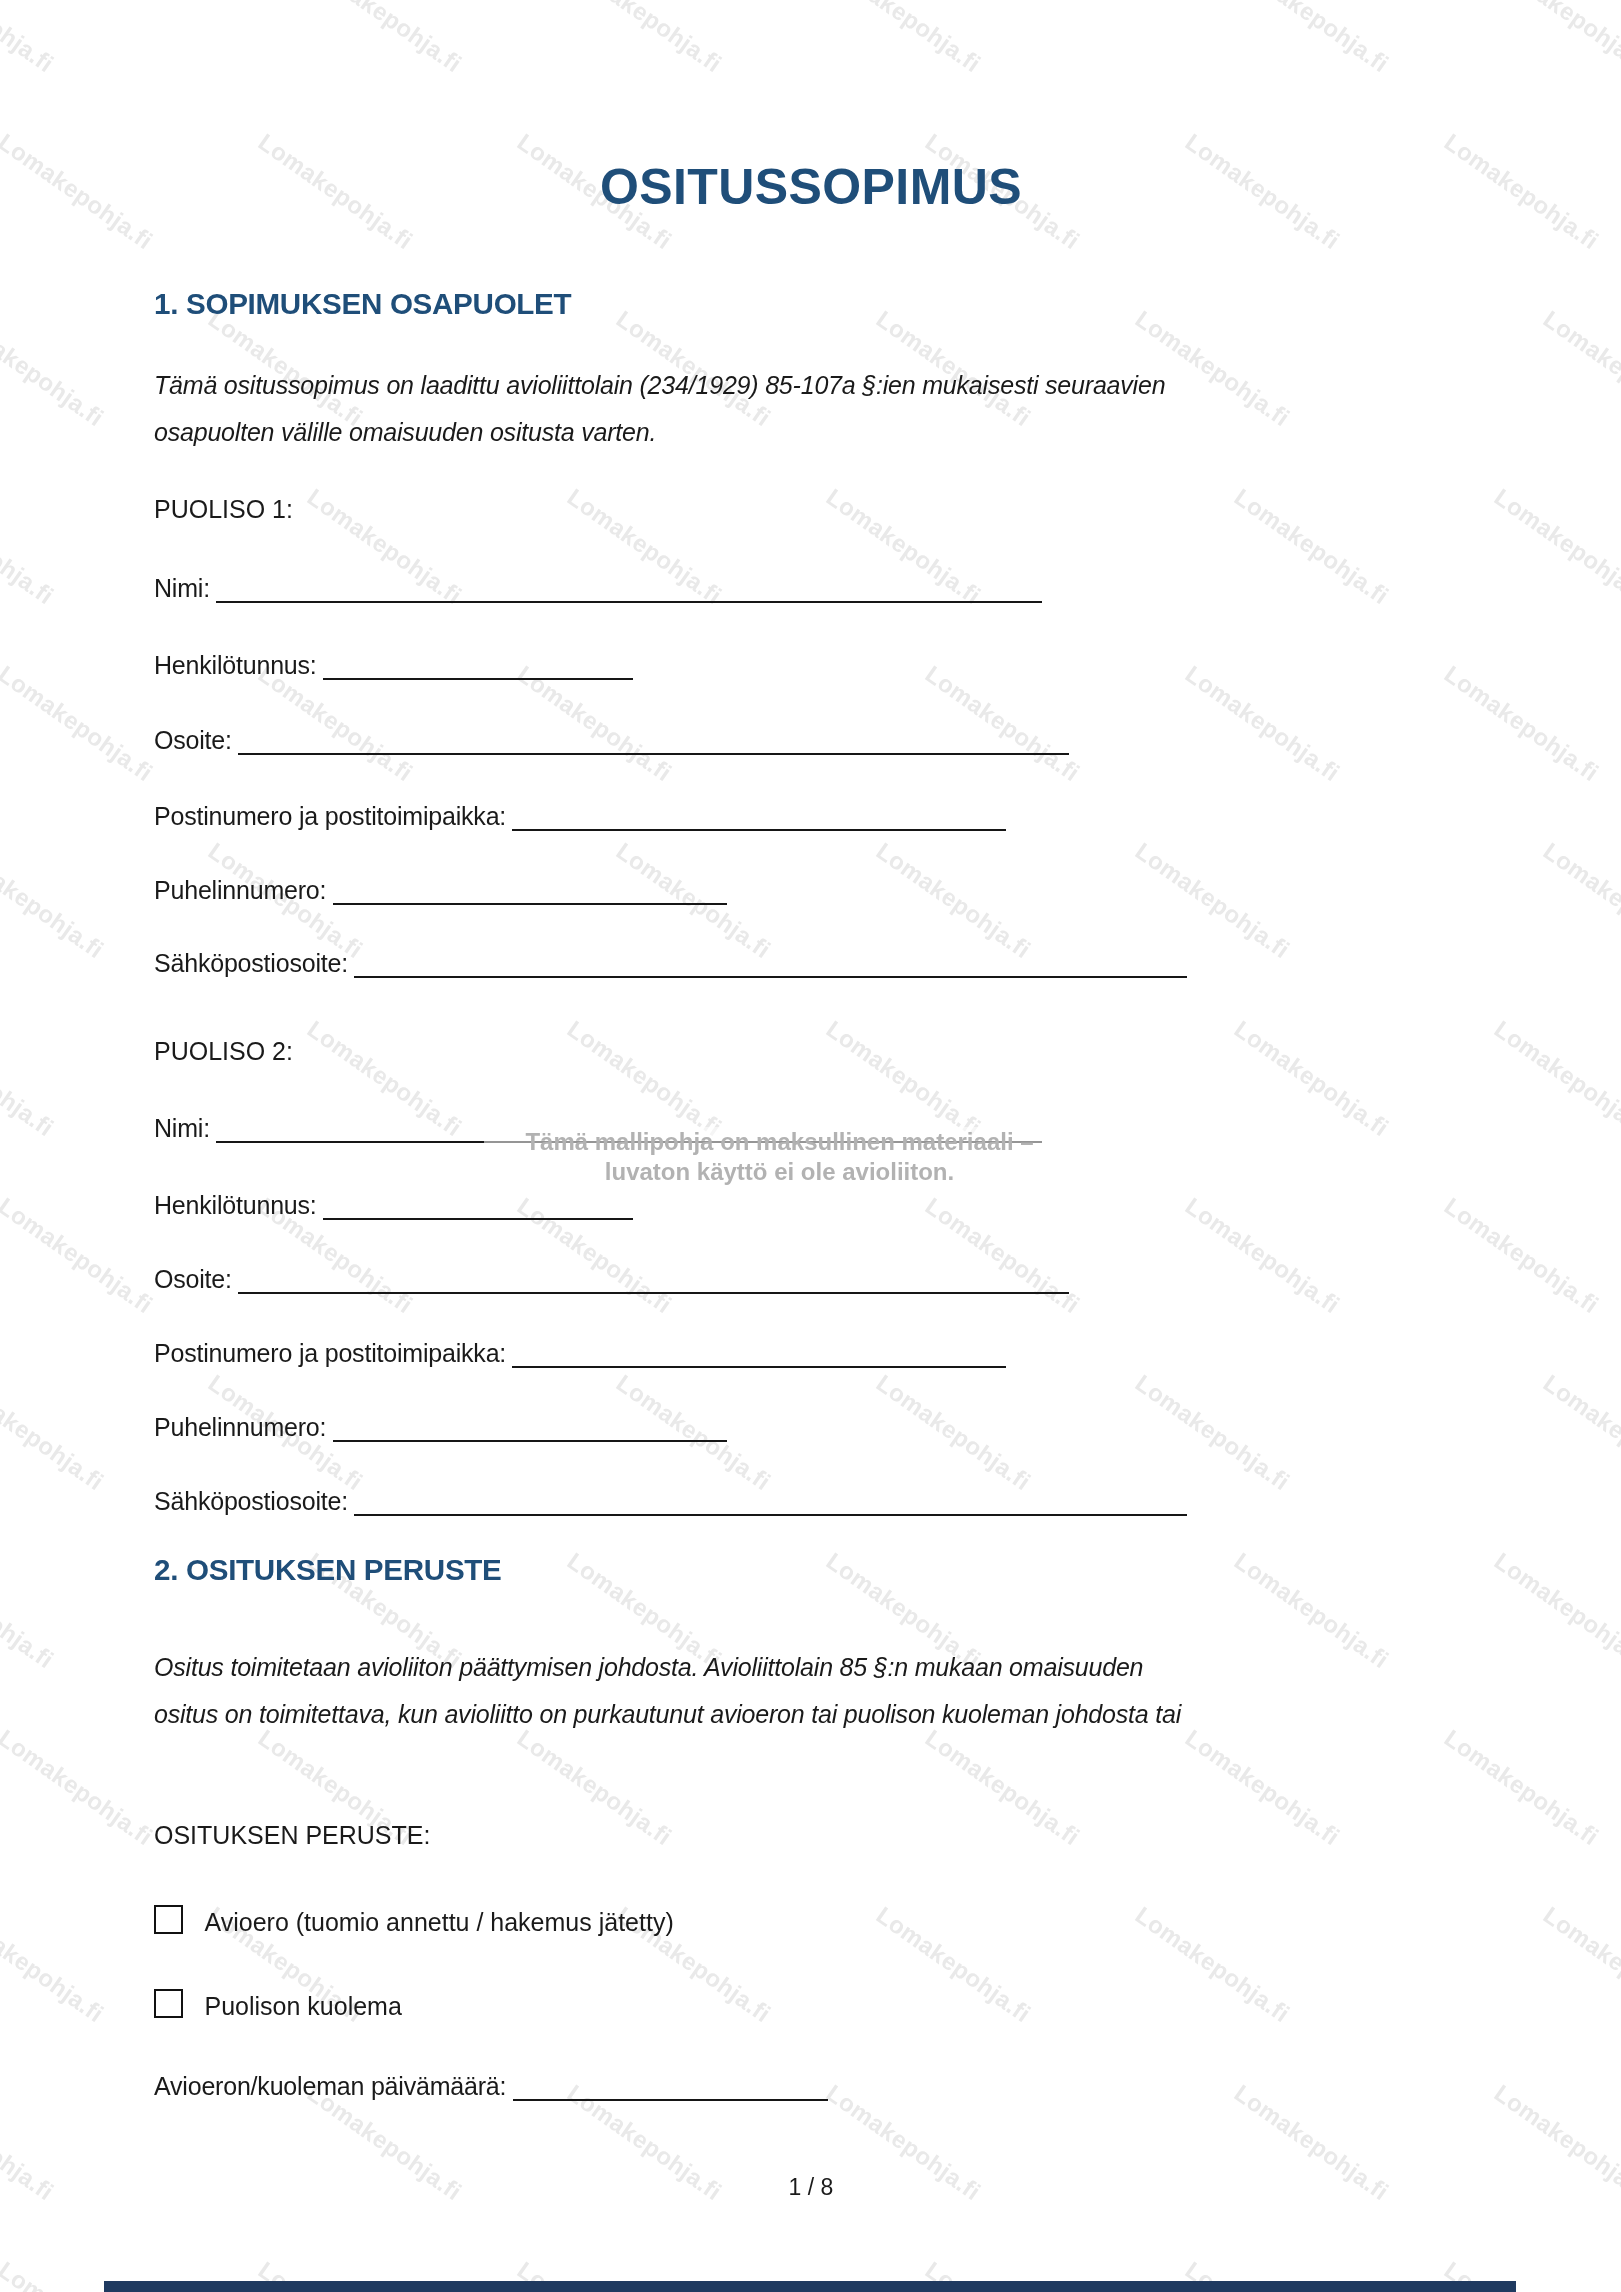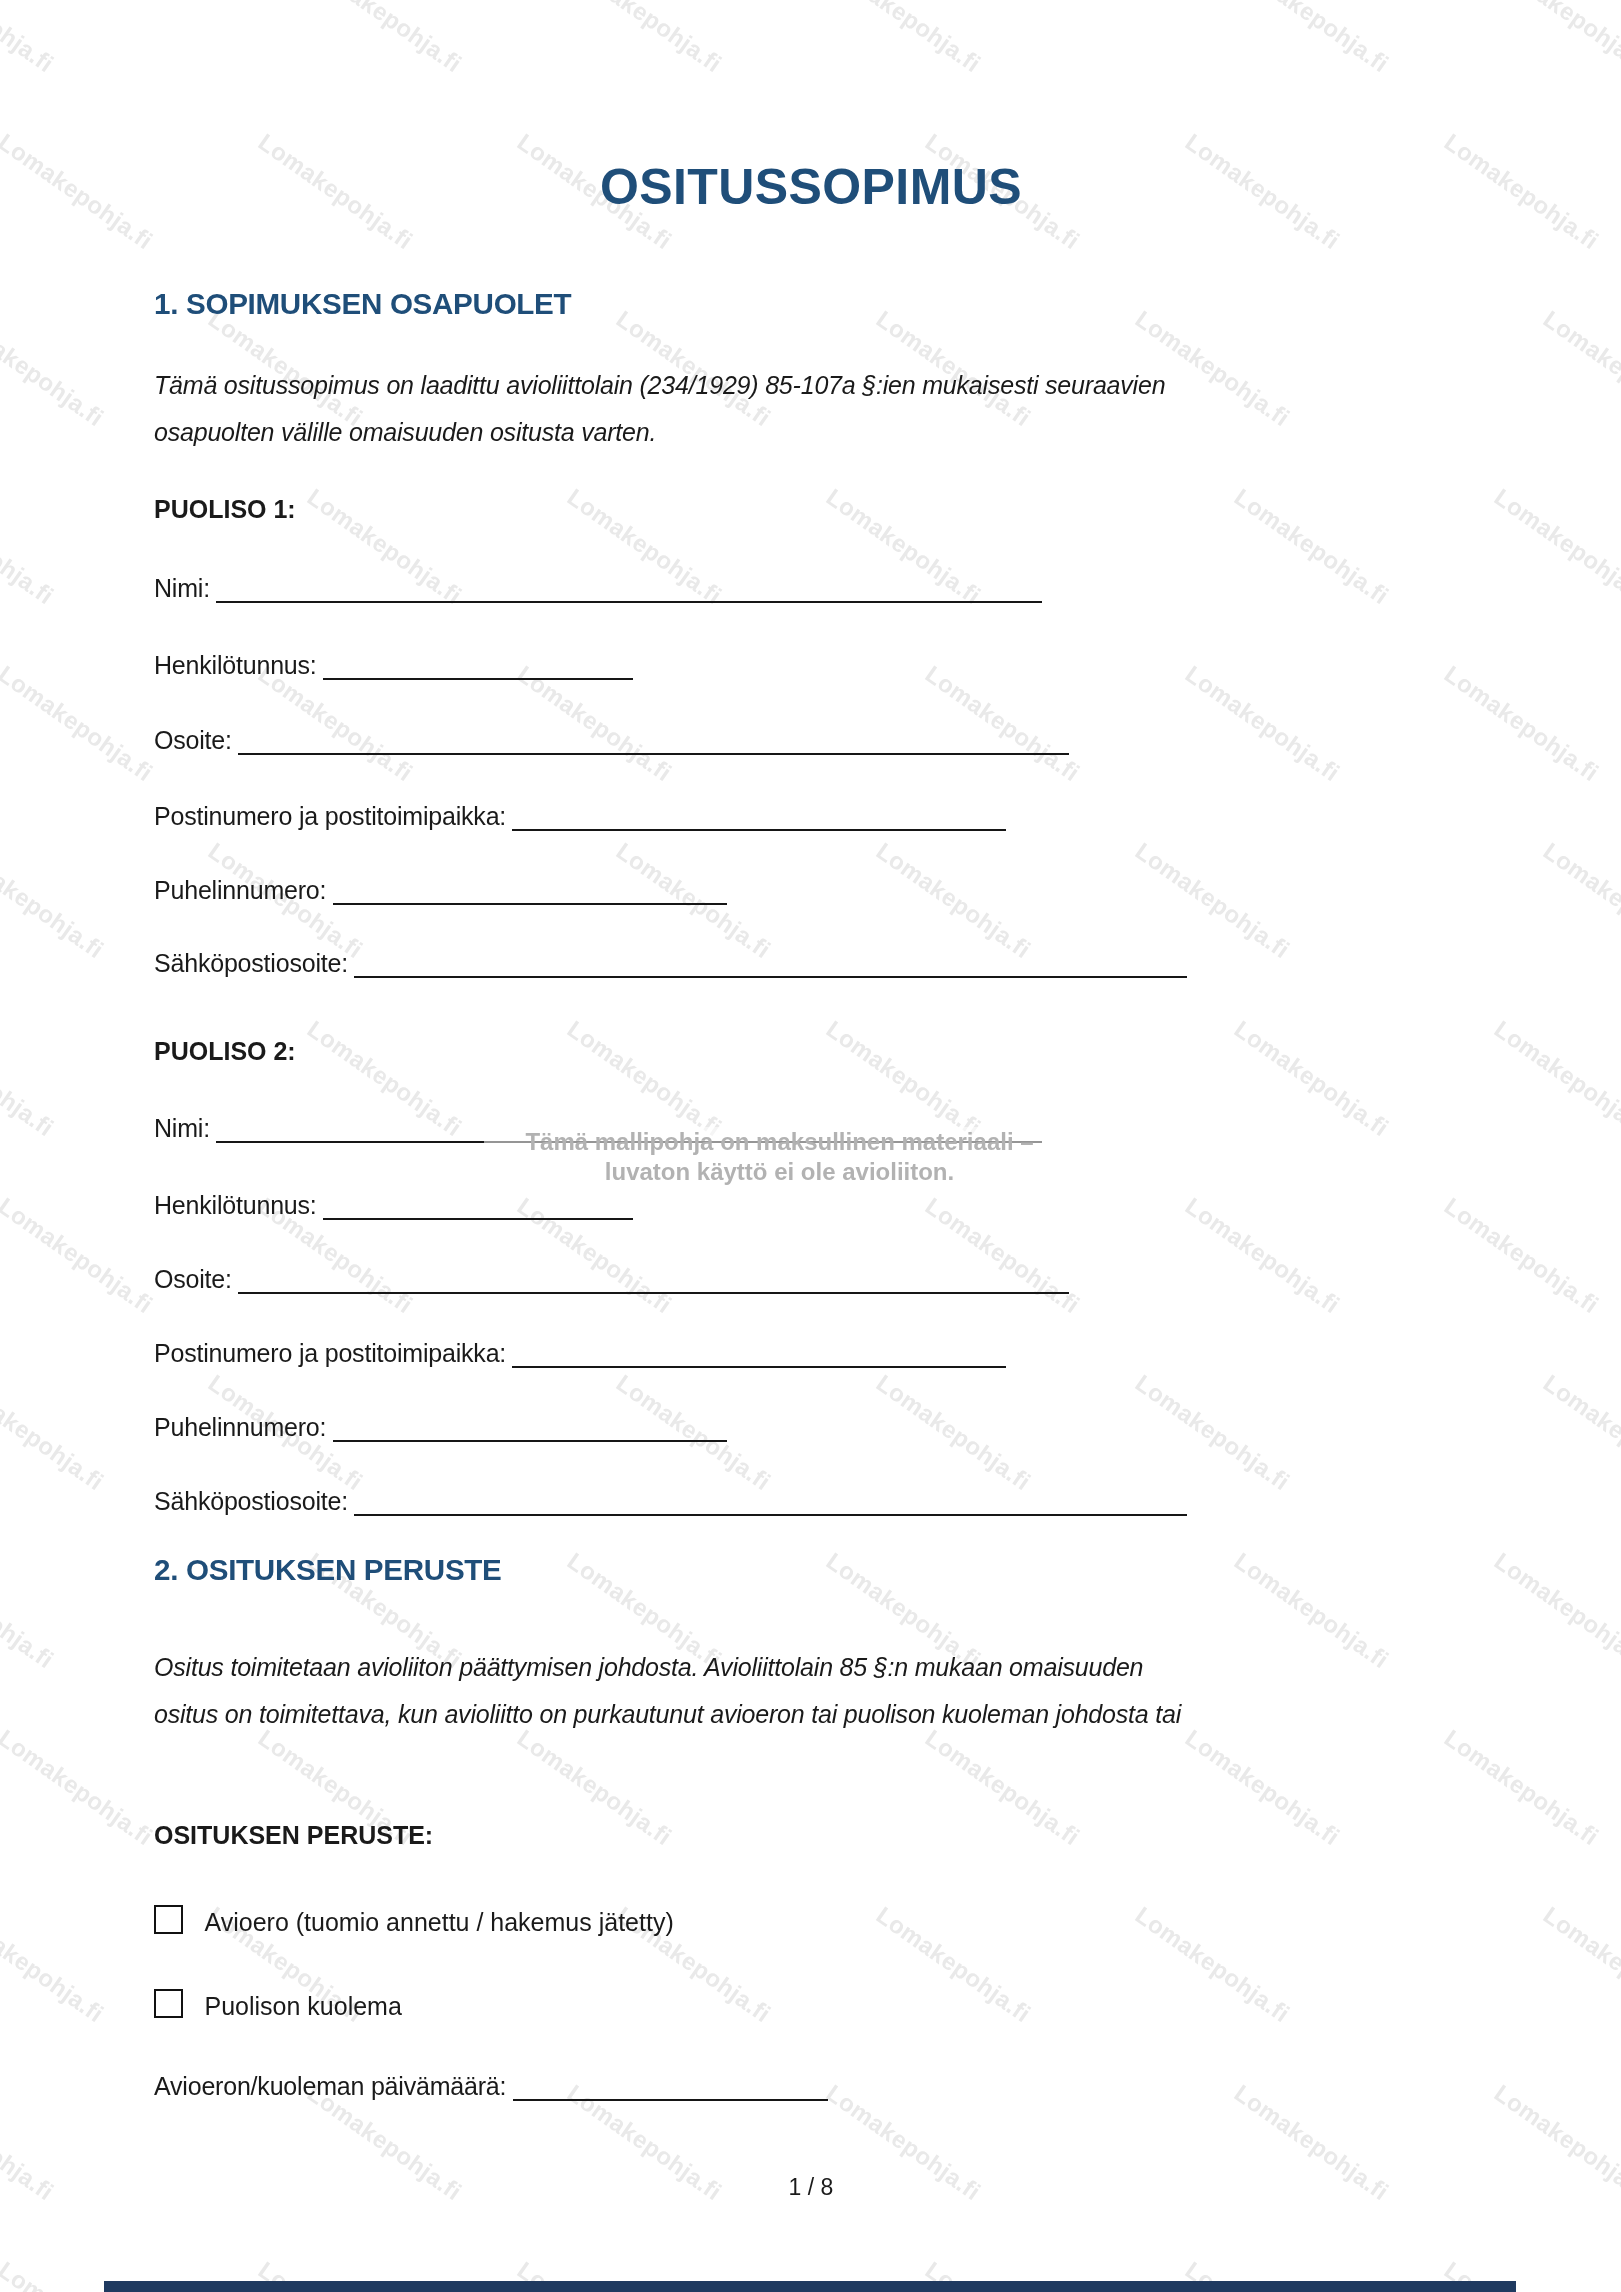--- a/index.html
+++ b/index.html
@@ -31,21 +31,21 @@
   .section-heading{
     left:154px;
     font-size:29.6px;font-weight:bold;color:#1f4e79;letter-spacing:-0.3px;
   }
   .para{
     left:154px;width:1343px;
     font-size:25px;line-height:47px;letter-spacing:-0.2px;
     white-space:nowrap;
     font-style:italic;
   }
-  .bold-label{left:154px;font-size:25px;font-weight:bold;}
+  .bold-label{left:154px;font-size:25px;font-weight:normal;}
   .field-row{left:154px;font-size:25px;letter-spacing:-0.2px;}
   .fline{
     display:inline-block;height:1.8px;
     border-bottom:2.2px solid #161616;
     position:relative;top:6.3px;margin-left:6.3px;
   }
   .cb-row{left:154px;font-size:25px;}
   .cb{
     display:inline-block;width:25px;height:25px;
     border:2.2px solid #111;background:transparent;

